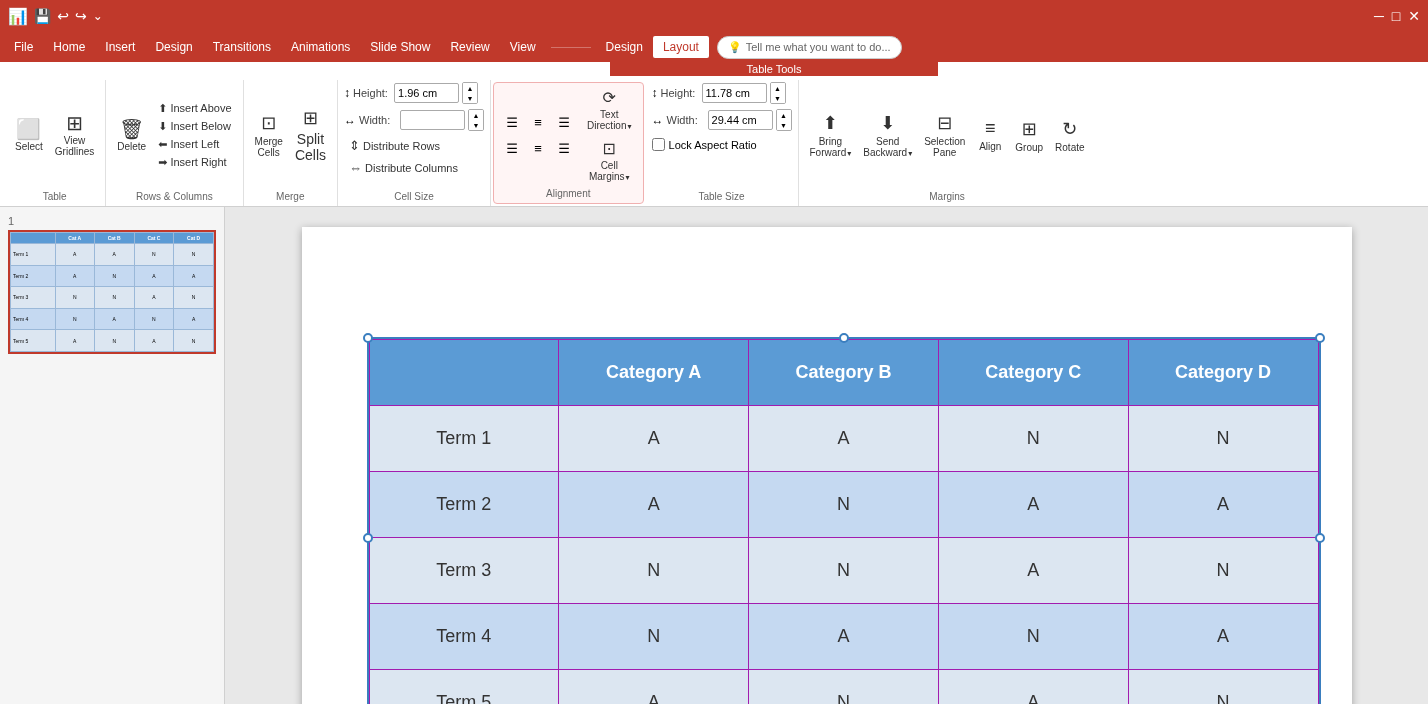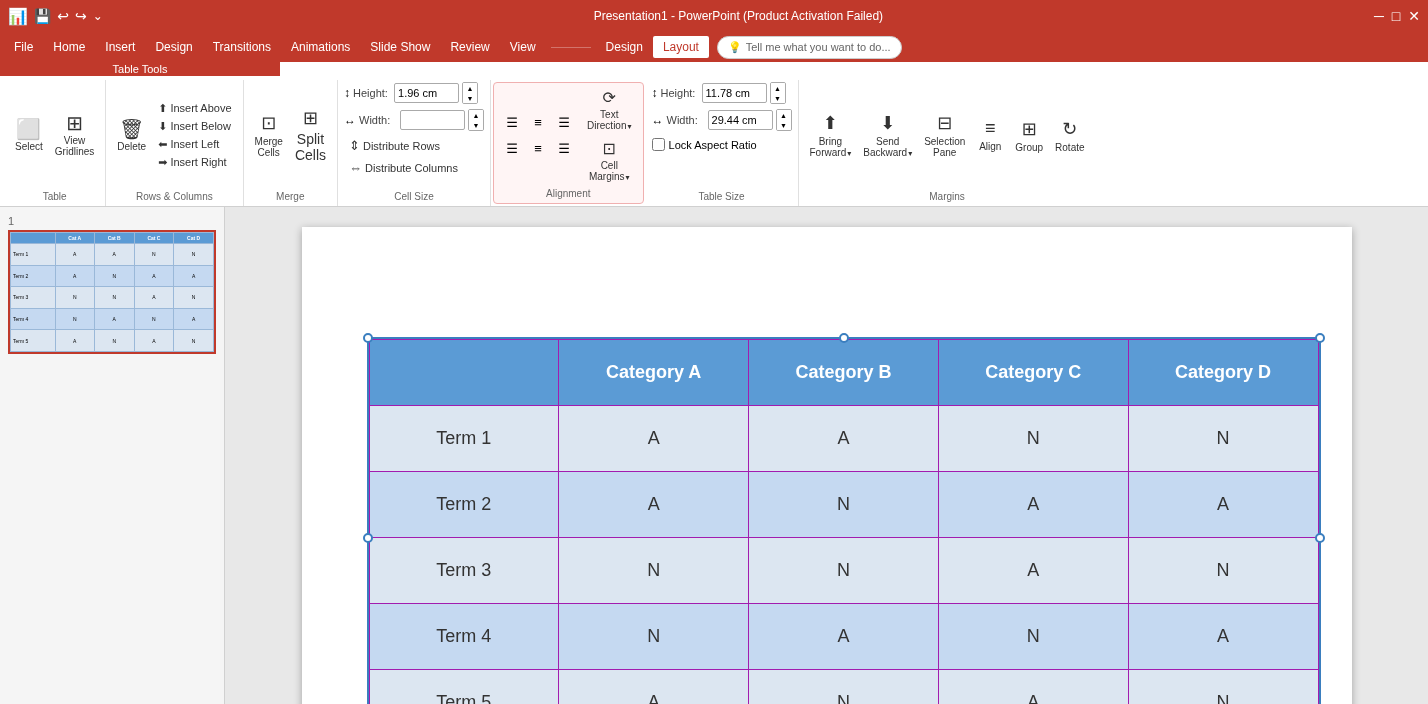--- a/index.html
+++ b/index.html
@@ -287,21 +287,20 @@
 <body>
 
 <div class="title-bar">
   <div class="title-bar-left">
     <span style="font-size:16px;">📊</span>
     <span style="cursor:pointer;font-size:14px;">💾</span>
     <span style="cursor:pointer;font-size:14px;">↩</span>
     <span style="cursor:pointer;font-size:14px;">↪</span>
     <span style="cursor:pointer;font-size:12px;">⌄</span>
   </div>
-  <div class="title-bar-title">Presentation1 - PowerPoint (Product Activation Failed)</div>
   <div style="display:flex;gap:8px;margin-left:auto;">
     <span style="cursor:pointer;color:white;font-size:14px;">─</span>
     <span style="cursor:pointer;color:white;font-size:14px;">□</span>
     <span style="cursor:pointer;color:white;font-size:14px;">✕</span>
   </div>
 </div>
 
 <div class="menu-bar">
   <span class="menu-item">File</span>
   <span class="menu-item">Home</span>
@@ -316,21 +315,21 @@
   <span class="menu-item">Design</span>
   <span class="menu-item active">Layout</span>
   <div class="tell-me">
     <span>💡</span>
     <span>Tell me what you want to do...</span>
   </div>
 </div>
 
 <div class="ribbon">
 
-  <div style="background:#c0392b;color:white;font-size:11px;text-align:center;padding:1px 0;width:280px;position:relative;top:0;">Table Tools</div>
+  <div style="background:#c0392b;color:white;font-size:11px;text-align:center;padding:1px 0;width:328px;margin-left:610px;position:relative;top:0;">Table Tools</div>
 
   <div class="ribbon-content">
 
     <div class="ribbon-group">
       <div class="ribbon-group-items">
         <div class="rb-btn">
           <div class="icon">⬜</div>
           <div>Select</div>
         </div>
         <div class="rb-btn">

